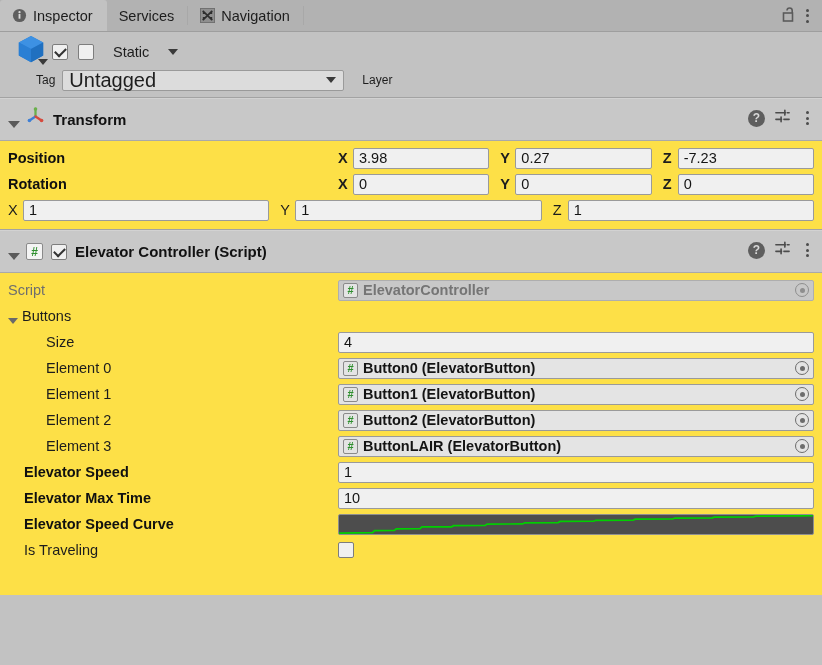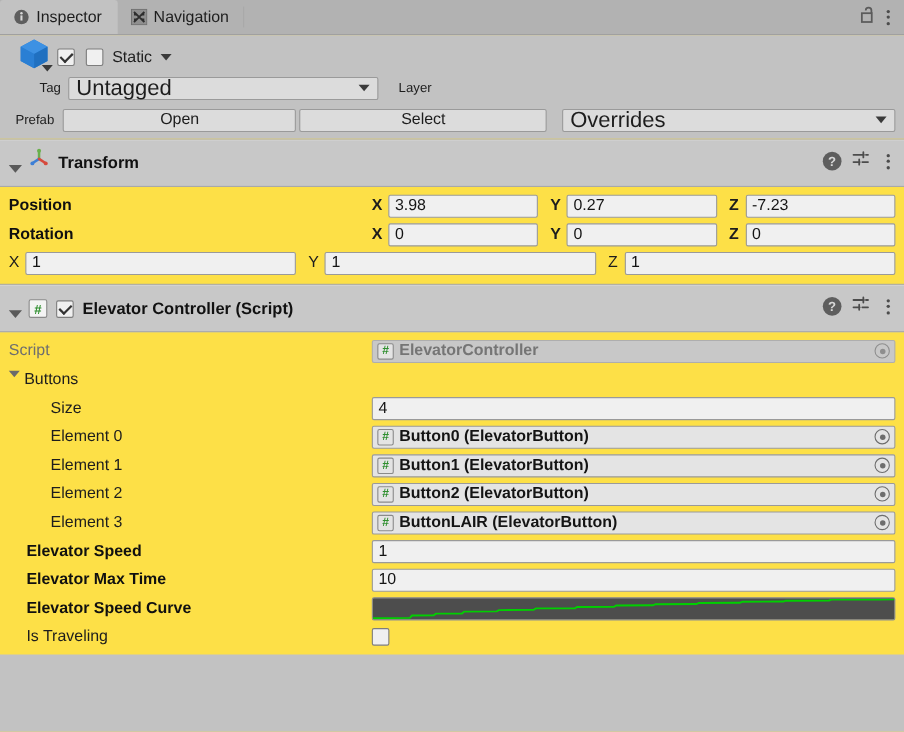--- a/index.html
+++ b/index.html
@@ -111,21 +111,21 @@
     border: 1px solid #9a9a9a;
     border-radius: 2px;
     box-sizing: border-box;
     display: flex; align-items: center;
     padding: 0 6px;
     font-weight: bold;
     font-size: 15px;
     color: #141414;
     cursor: text;
   }
-  .static-box { display: flex; align-items: center; gap: 8px; margin-left: 10px; flex: none; }
+  .static-box { display: flex; align-items: center; gap: 19px; margin-left: 10px; flex: none; }
   .static-label { font-size: 14.5px; color: #1d1d1d; }
   .caret-down {
     width: 0; height: 0;
     border-left: 5px solid transparent;
     border-right: 5px solid transparent;
     border-top: 6px solid #3a3a3a;
     cursor: default;
   }
 
   .go-row2 { display: flex; align-items: center; height: 26px; margin-top: 2px; padding-left: 28px; }
@@ -283,40 +283,43 @@
     border-radius: 2px;
     box-sizing: border-box;
     overflow: hidden;
     cursor: default;
   }
   .curve-field svg { display: block; width: 100%; height: 100%; }
 
   .indent-1 { padding-left: 16px; }
   .indent-2 { padding-left: 38px; }
 
-  .label-col { width: 330px; flex: none; display: flex; align-items: flex-start; box-sizing: border-box; }
+  .label-col { width: 330px; flex: none; display: flex; align-items: flex-end; box-sizing: border-box; }
 </style>
 </head>
 <body>
 
 <div class="panel">
 
   <div class="tabbar">
 
     <div class="tab active">
       <span class="tab-icon">
         <svg width="15" height="15" viewBox="0 0 16 16">
           <circle cx="8" cy="8" r="7" fill="#5e5e5e"></circle>
           <rect x="7" y="6.4" width="2" height="5" fill="#d9d9d9"></rect>
           <circle cx="8" cy="4.4" r="1.2" fill="#d9d9d9"></circle>
         </svg>
       </span>
       <span>Inspector</span>
     </div>
 
+    <div class="tab inactive">
+      <span>Services</span>
+    </div>
 
     <div class="tab inactive">
       <span class="tab-icon">
         <svg width="15" height="15" viewBox="0 0 16 16">
           <rect x="0.5" y="0.5" width="15" height="15" fill="#8f8f8f" stroke="#6f6f6f"></rect>
           <path d="M3 3 L6.5 6.5 L3 6.5 Z M13 3 L9.5 6.5 L13 6.5 Z M3 13 L6.5 9.5 L3 9.5 Z M13 13 L9.5 9.5 L13 9.5 Z" fill="#2e2e2e"></path>
           <path d="M3 3 L13 13 M13 3 L3 13" stroke="#2e2e2e" stroke-width="1.8"></path>
         </svg>
       </span>
       <span>Navigation</span>
@@ -364,29 +367,20 @@
 
     <div class="go-row2">
       <span class="inline-label">Tag</span>
       <span class="dropdown" style="width:282px; margin-left:7px;">
         <span>Untagged</span>
         <span class="dd-caret"></span>
       </span>
       <span class="inline-label" style="margin-left:18px;">Layer</span>
     </div>
 
-    <div class="go-row3">
-      <span class="inline-label">Prefab</span>
-      <span class="btn" style="width:212px; margin-left:8px;">Open</span>
-      <span class="btn" style="width:225px; margin-left:3px;">Select</span>
-      <span class="dropdown" style="flex:1; margin-left:14px;">
-        <span>Overrides</span>
-        <span class="dd-caret"></span>
-      </span>
-    </div>
   </div>
 
   <div class="comp-sep"></div>
   <div class="comp-header">
     <span class="foldout"></span>
     <span>
       <svg width="19" height="19" viewBox="0 0 20 20">
         <path d="M10 11 L10 3" stroke="#6ab04c" stroke-width="2.4" stroke-linecap="round"></path>
         <circle cx="10" cy="3.2" r="1.9" fill="#6ab04c"></circle>
         <path d="M10 11 L4 15" stroke="#3d7fd6" stroke-width="2.4" stroke-linecap="round"></path>

